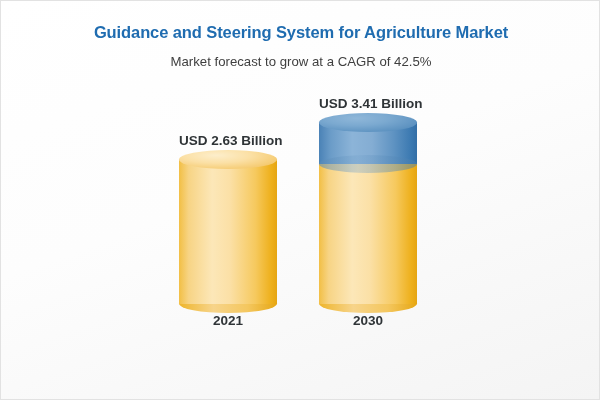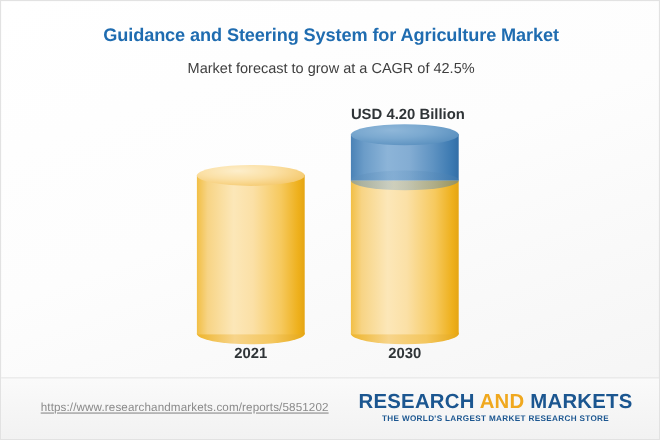--- a/index.html
+++ b/index.html
@@ -226,36 +226,37 @@
 
   <div class="header">
     <h1 class="chart-title">Guidance and Steering System for Agriculture Market</h1>
     <p class="chart-subtitle">Market forecast to grow at a CAGR of 42.5%</p>
   </div>
 
   <div class="plot">
 
     <div class="bar-group" style="left:178px; width:98px; height:345px;">
 
+      <div class="value-label" style="top:132px;">USD 2.63 Billion</div>
 
       <div class="cylinder" style="left:0; width:98px; height:145px; bottom:42px;">
         <div class="cyl-shadow"></div>
         <div class="cyl-base base-yellow" style="bottom:-9px; height:19px;"></div>
         <div class="seg" style="bottom:0; height:100%;">
           <div class="seg-body fill-yellow"></div>
         </div>
         <div class="seg-cap cap-yellow" style="top:-9px; height:19px;"></div>
       </div>
 
       <div class="axis-label" style="top:312px;">2021</div>
     </div>
 
     <div class="bar-group" style="left:318px; width:98px; height:345px;">
 
-      <div class="value-label" style="top:95px;">USD 4.20 Billion</div>
+      <div class="value-label" style="top:95px;">USD 3.41 Billion</div>
 
       <div class="cylinder" style="left:0; width:98px; height:182px; bottom:42px;">
         <div class="cyl-shadow"></div>
         <div class="cyl-base base-yellow" style="bottom:-9px; height:19px;"></div>
 
         <div class="seg" style="bottom:0; height:140px;">
           <div class="seg-body fill-yellow"></div>
         </div>
 
         <div class="seg" style="bottom:140px; height:42px;">
@@ -265,22 +266,14 @@
         <div class="seam" style="bottom:131px; height:18px;"></div>
 
         <div class="seg-cap cap-blue" style="top:-9px; height:19px;"></div>
       </div>
 
       <div class="axis-label" style="top:312px;">2030</div>
     </div>
 
   </div>
 
-  <div class="footer">
-    <a class="source-url" href="#">https://www.researchandmarkets.com/reports/5851202</a>
-
-    <div class="logo">
-      <div class="logo-main"><span>RESEARCH</span><span class="logo-and"> </span><span class="logo-and">AND</span><span> </span><span>MARKETS</span></div>
-      <div class="logo-tag">THE WORLD'S LARGEST MARKET RESEARCH STORE</div>
-    </div>
-  </div>
 
 </div>
 
 </body></html>

